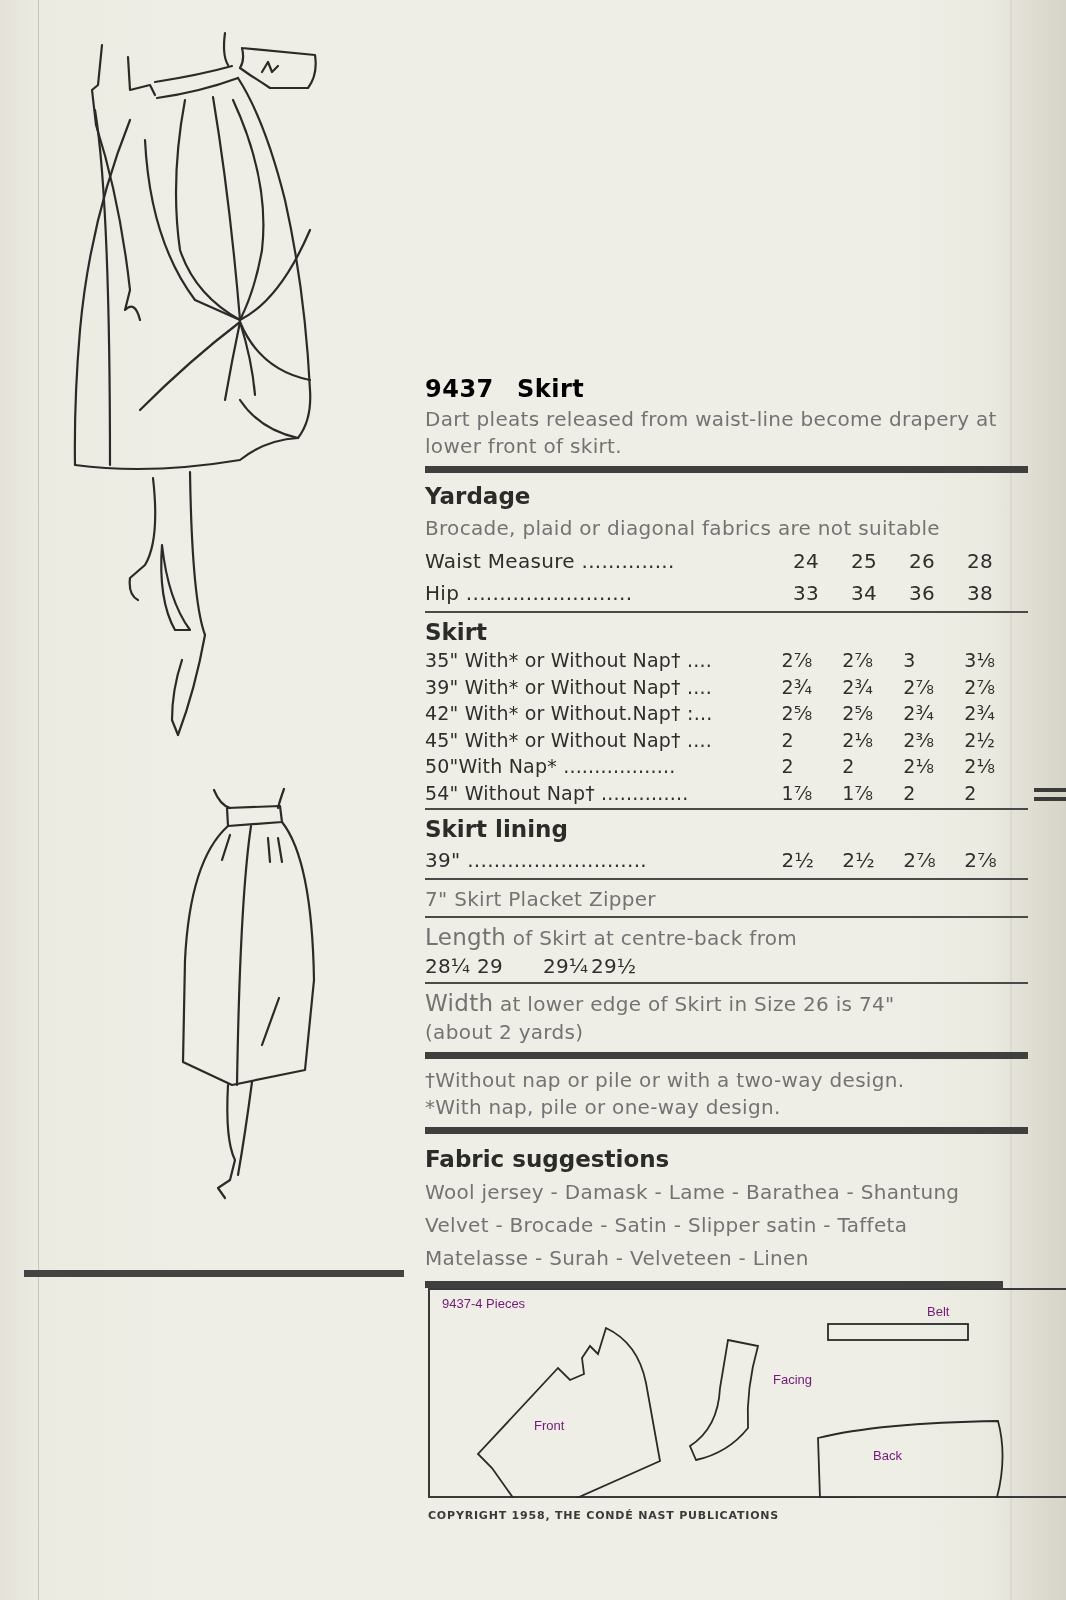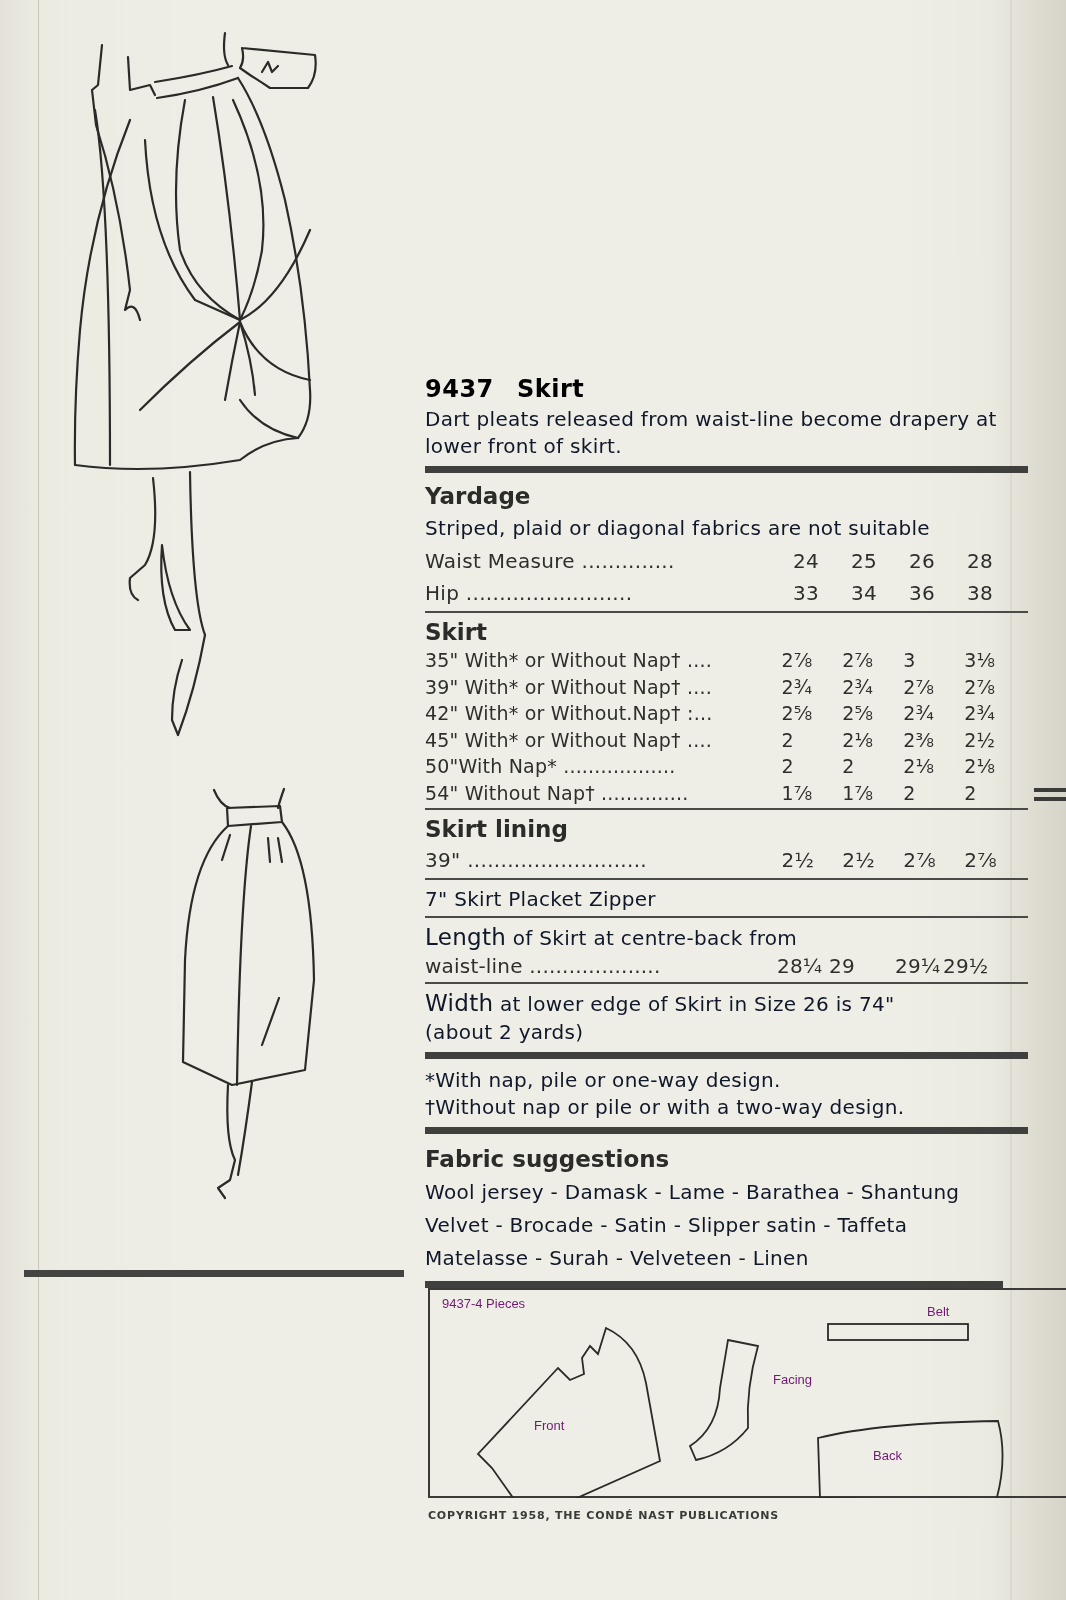--- a/index.html
+++ b/index.html
@@ -7,21 +7,21 @@
     width:1066px; height:1600px; position:relative; overflow:hidden;
     background: linear-gradient(90deg, #e4e2d8 0px, #ecebe2 40px, #efeee6 200px, #efeee6 900px, #ebeae1 990px, #e0ded3 1030px, #d6d4c8 1066px);
     font-family: "DejaVu Sans", sans-serif; color:#2e2e2c;
   }
   .fold { position:absolute; left:38px; top:0; width:1px; height:1600px; background:#c9c7bc; }
   .fold2 { position:absolute; left:1010px; top:0; width:2px; height:1600px; background:#dcdacf; }
   .illus { position:absolute; left:0; top:0; }
   .col { position:absolute; left:425px; top:372px; width:600px; }
   .title { font-weight:bold; font-size:24px; letter-spacing:0.5px; margin:0; height:34px; line-height:34px; color:#000000; }
   .title .num { display:inline-block; width:92px; }
-  .txt { font-size:20px; line-height:27px; letter-spacing:0.3px; color:#0f172a; }
+  .txt { font-size:20px; line-height:27px; letter-spacing:0.3px; color:#737373; }
   .thick { height:7px; background:#3f3f3d; margin:6px 0 8px; width:603px; }
   .thin { height:2px; background:#4a4a48; width:603px; margin:2px 0 4px; }
   .head { font-weight:bold; font-size:23px; line-height:30px; color:#2b2b29; }
   .row { display:flex; font-size:20px; line-height:32px; letter-spacing:0.3px; }
   .row .lbl { width:368px; white-space:nowrap; overflow:hidden; }
   .row .v { width:58px; }
   .srow { display:flex; font-size:19px; line-height:26.5px; letter-spacing:0.2px; }
   .srow .lbl { width:357px; white-space:nowrap; overflow:hidden; }
   .srow .v { width:61px; }
   .inline-b { font-weight:normal; font-size:23px; }
@@ -90,21 +90,21 @@
 <div class="edge-mark2"></div>
 
 <div class="col">
   <div class="title">
     <span class="num">9437</span><span>Skirt</span>
   </div>
   <div class="txt" style="width:590px;">Dart pleats released from waist-line become drapery at lower front of skirt.</div>
   <div class="thick"></div>
 
   <div class="head">Yardage</div>
-  <div class="txt" style="line-height:34px;">Striped, plaid or diagonal fabrics are not suitable</div>
+  <div class="txt" style="line-height:34px;">Brocade, plaid or diagonal fabrics are not suitable</div>
   <div class="row">
     <span class="lbl">Waist Measure ..............</span>
     <span class="v">24</span>
     <span class="v">25</span>
     <span class="v">26</span>
     <span class="v">28</span>
   </div>
   <div class="row">
     <span class="lbl">Hip .........................</span>
     <span class="v">33</span>
@@ -168,36 +168,35 @@
       <span class="v" style="width:61px">2⅞</span>
   </div>
   <div class="thin"></div>
   <div class="txt" style="line-height:30px;">7" Skirt Placket Zipper</div>
   <div class="thin"></div>
 
   <div class="txt" style="line-height:30px;">
     <span class="inline-b">Length</span><span> of Skirt at centre-back from</span>
   </div>
   <div class="srow" style="font-size:20px;">
-    <span class="lbl" style="width:352px">waist-line ....................</span>
     <span class="v" style="width:52px">28¼</span>
       <span class="v" style="width:66px">29</span>
       <span class="v" style="width:48px">29¼</span>
       <span class="v">29½</span>
   </div>
   <div class="thin"></div>
 
   <div class="txt" style="line-height:30px;">
     <span class="inline-b">Width</span><span> at lower edge of Skirt in Size 26 is 74"</span>
   </div>
   <div class="txt">(about 2 yards)</div>
   <div class="thick"></div>
 
+  <div class="txt">†Without nap or pile or with a two-way design.</div>
   <div class="txt">*With nap, pile or one-way design.</div>
-  <div class="txt">†Without nap or pile or with a two-way design.</div>
   <div class="thick"></div>
 
   <div class="head" style="line-height:34px;">Fabric suggestions</div>
   <div class="txt" style="line-height:33px;">Wool jersey - Damask - Lame - Barathea - Shantung</div>
   <div class="txt" style="line-height:33px;">Velvet - Brocade - Satin - Slipper satin - Taffeta</div>
   <div class="txt" style="line-height:33px;">Matelasse - Surah - Velveteen - Linen</div>
   <div class="thick" style="width:578px;"></div>
 </div>
 
 <div class="pieces">

